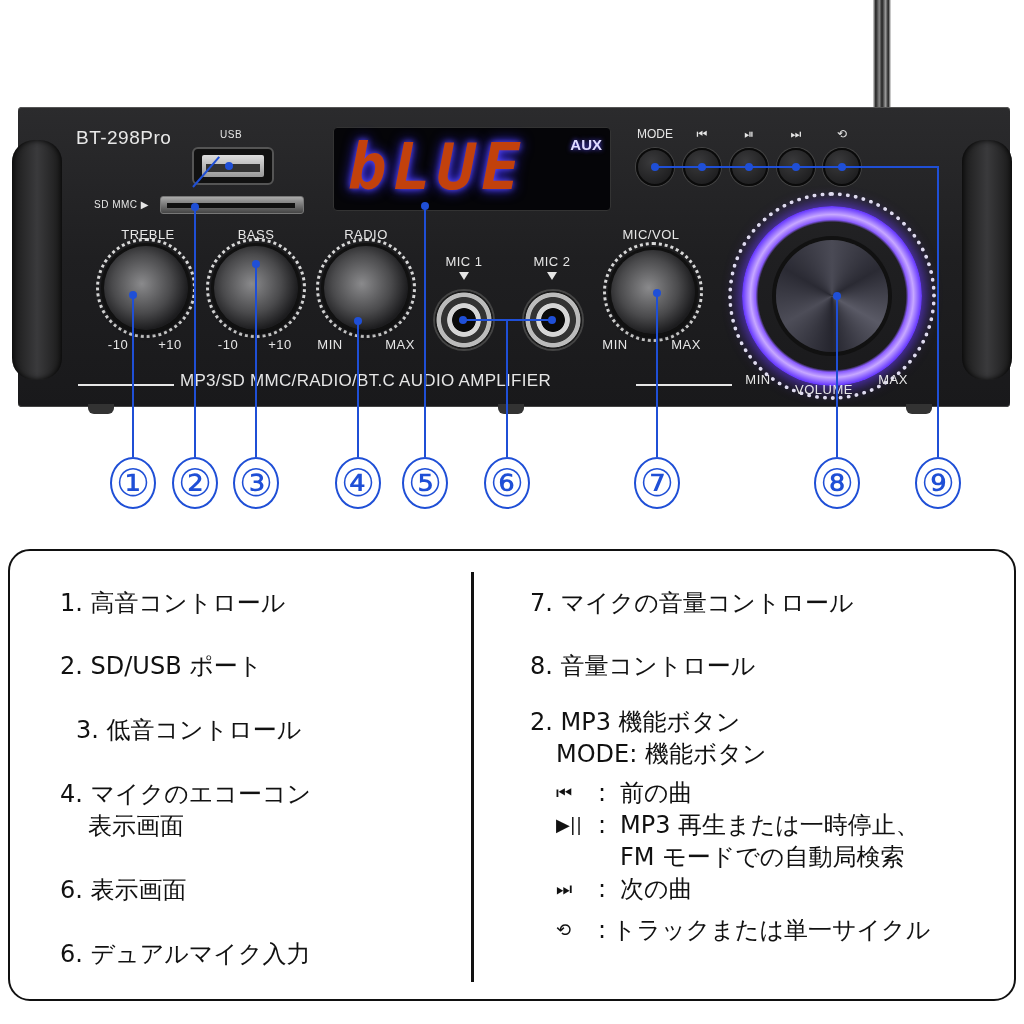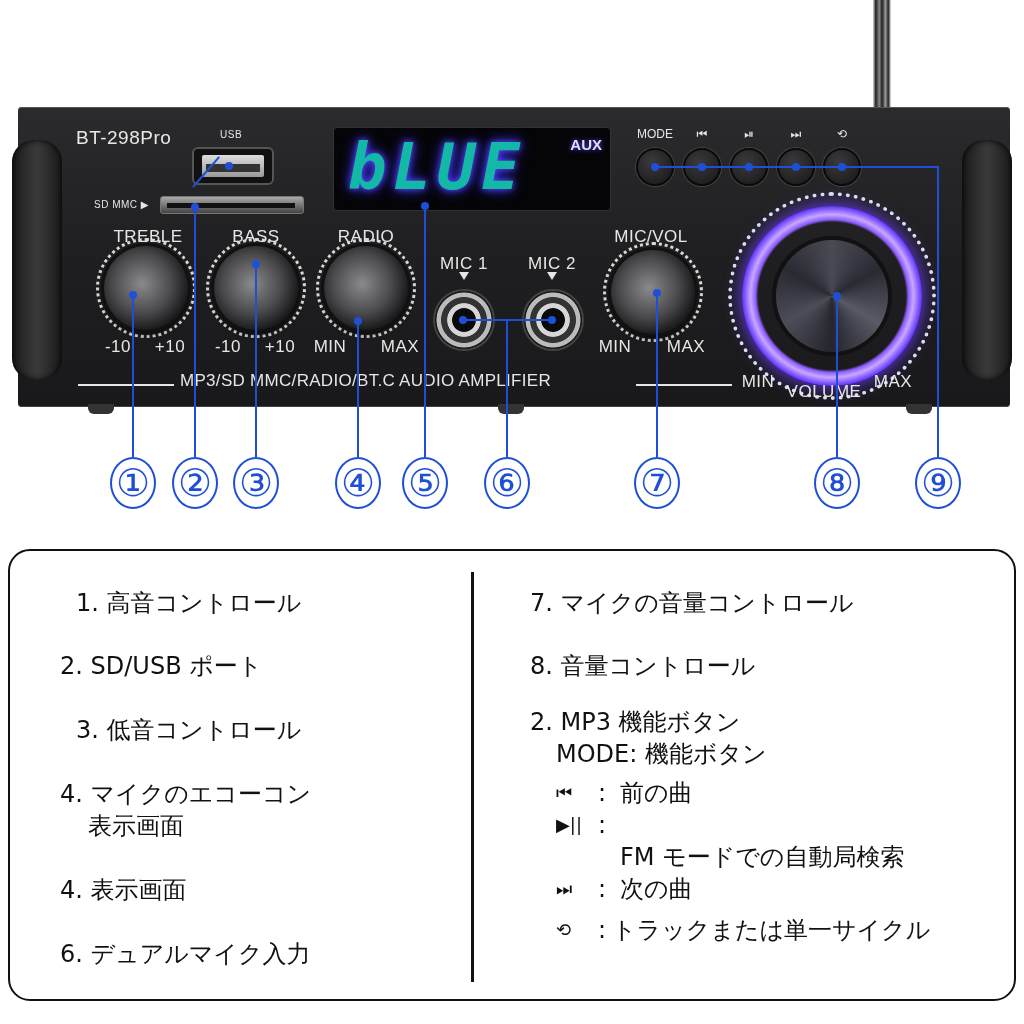--- a/index.html
+++ b/index.html
@@ -21,29 +21,29 @@
   .brand { position: absolute; left: 76px; top: 127px; color: #e8e8e8; font-size: 19px; font-family: "Liberation Sans", sans-serif; letter-spacing: 0.5px; }
   .small-label { position: absolute; color: #e6e6e6; font-size: 10px; font-family: "Liberation Sans", sans-serif; letter-spacing: .5px; white-space: nowrap; }
   .usb-port { position: absolute; left: 192px; top: 147px; width: 82px; height: 38px; border-radius: 6px;
     background: #111; border: 2px solid #555; }
   .usb-port::before { content:""; position:absolute; left:8px; top:6px; width:62px; height:22px; background:linear-gradient(#ddd,#999); border-radius:2px; }
   .usb-port::after { content:""; position:absolute; left:12px; top:15px; width:54px; height:8px; background:#333; }
   .sd-slot { position: absolute; left: 160px; top: 196px; width: 144px; height: 18px; background: linear-gradient(#aaa,#444); border-radius: 3px; border:1px solid #777; }
   .sd-slot::after { content:""; position:absolute; left:6px; top:6px; width:128px; height:5px; background:#111; }
 
   .display { position: absolute; left: 333px; top: 127px; width: 278px; height: 84px; background: #050508; border-radius: 4px; border: 1px solid #333; }
-  .display-text { position: absolute; left: 14px; top: 2px; font-family: "DejaVu Sans Mono", monospace; font-size: 64px; font-weight: bold; color: #14b8a6; letter-spacing: 6px;
+  .display-text { position: absolute; left: 14px; top: 2px; font-family: "DejaVu Sans Mono", monospace; font-size: 64px; font-weight: bold; color: #c2410c; letter-spacing: 6px;
     text-shadow: 0 0 6px #5a4cff, 0 0 14px #3b2dff; font-style: italic; }
   .display-mode { position: absolute; right: 8px; top: 8px; color: #e0dcff; font-size: 15px; font-family: "Liberation Sans", sans-serif; font-weight: bold; text-shadow: 0 0 5px #5a4cff; }
 
   .knob { position: absolute; border-radius: 50%;
     background: radial-gradient(circle at 45% 45%, #8a8a8c 0%, #4a4a4c 45%, #1d1d1f 70%, #0c0c0d 100%);
     box-shadow: 0 0 0 3px #111, 0 3px 6px #000; }
   .dots { position: absolute; border-radius: 50%; border: 3px dotted #d8d8d8; }
-  .knob-label { position: absolute; color: #e6e6e6; font-size: 17px; font-family: "Liberation Sans", sans-serif; letter-spacing: .5px; white-space: nowrap; transform: translateX(-50%); }
+  .knob-label { position: absolute; color: #e6e6e6; font-size: 13px; font-family: "Liberation Sans", sans-serif; letter-spacing: .5px; white-space: nowrap; transform: translateX(-50%); }
 
   .jack { position: absolute; width: 58px; height: 58px; border-radius: 50%;
     background: radial-gradient(circle, #0a0a0a 0 28%, #d6d6d6 30% 40%, #333 42% 55%, #bbb 57% 66%, #1a1a1a 68% 100%); box-shadow: 0 0 0 2px #444; }
   .tri { position: absolute; width: 0; height: 0; border-left: 5px solid transparent; border-right: 5px solid transparent; border-top: 8px solid #e6e6e6; }
 
   .btn-label { position: absolute; top: 127px; color: #e6e6e6; font-size: 12px; font-family: "Liberation Sans", sans-serif; transform: translateX(-50%); white-space: nowrap; }
   .mp3-btn { position: absolute; top: 148px; width: 38px; height: 38px; border-radius: 50%; background: radial-gradient(circle at 40% 35%, #3a3a3c, #161617); border: 2px solid #0a0a0a; box-shadow: 0 0 0 1px #444; cursor: pointer; }
 
   .vol-ring { position: absolute; left: 742px; top: 206px; width: 180px; height: 180px; border-radius: 50%;
     background: radial-gradient(circle, transparent 58%, #8a5cff 60%, #c7a8ff 64%, #6a3cff 70%, #3a1f99 74%, transparent 76%);
@@ -193,43 +193,43 @@
   <div class="callout-num" style="left:425px">⑤</div>
   <div class="callout-num" style="left:507px">⑥</div>
   <div class="callout-num" style="left:657px">⑦</div>
   <div class="callout-num" style="left:837px">⑧</div>
   <div class="callout-num" style="left:938px">⑨</div>
 </div>
 
 <div class="legend"></div>
 <div class="legend-divider"></div>
 
-<div class="legend-item" style="left:76px; top:587px">1. 高音コントロール</div>
+<div class="legend-item" style="left:60px; top:587px">1. 高音コントロール</div>
 <div class="legend-item" style="left:60px; top:650px">2. SD/USB ポート</div>
 <div class="legend-item" style="left:76px; top:714px">3. 低音コントロール</div>
 <div class="legend-item" style="left:60px; top:778px">4. マイクのエコーコン</div>
 <div class="legend-item" style="left:88px; top:810px">表示画面</div>
-<div class="legend-item" style="left:60px; top:874px">4. 表示画面</div>
+<div class="legend-item" style="left:60px; top:874px">6. 表示画面</div>
 <div class="legend-item" style="left:60px; top:938px">6. デュアルマイク入力</div>
 
 <div class="legend-item" style="left:530px; top:587px">7. マイクの音量コントロール</div>
 <div class="legend-item" style="left:530px; top:650px">8. 音量コントロール</div>
 <div class="legend-item" style="left:530px; top:706px">2. MP3 機能ボタン</div>
 <div class="legend-item" style="left:556px; top:738px">MODE: 機能ボタン</div>
 
 <div class="sub-row" style="top:777px">
   <span class="sub-icon">⏮</span>
   <span class="sub-text" style="width:22px">:</span>
   <span class="sub-text">前の曲</span>
 </div>
 <div class="sub-row" style="top:809px">
   <span class="sub-icon">▶||</span>
   <span class="sub-text" style="width:22px">:</span>
   <span class="sub-text">
-    <br>
+    <span>MP3 再生または一時停止、</span><br>
     <span>FM モードでの自動局検索</span>
   </span>
 </div>
 <div class="sub-row" style="top:873px">
   <span class="sub-icon">⏭</span>
   <span class="sub-text" style="width:22px">:</span>
   <span class="sub-text">次の曲</span>
 </div>
 <div class="sub-row" style="top:914px">
   <span class="sub-icon">⟲</span>

